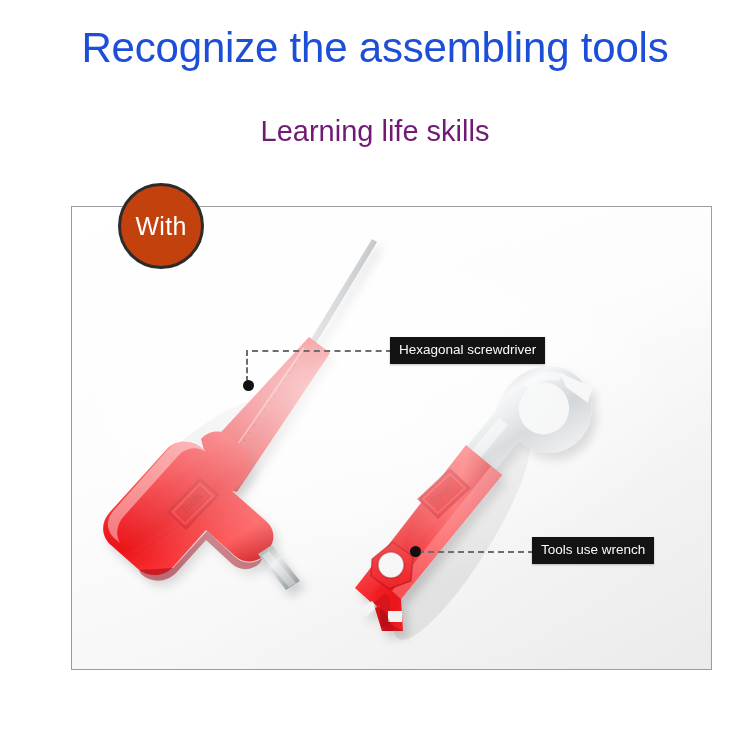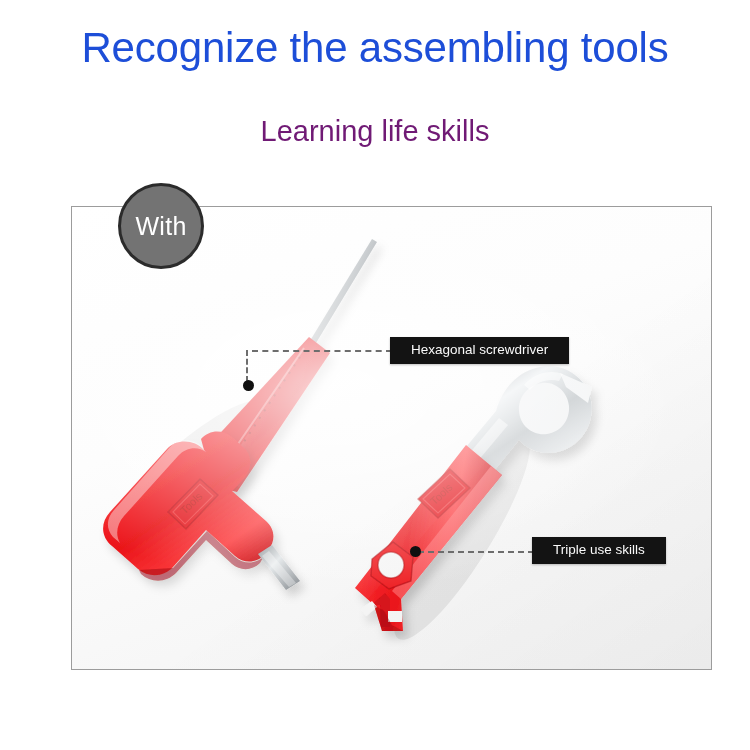--- a/index.html
+++ b/index.html
@@ -76,41 +76,41 @@
   }
 
   
   .with-badge {
     position: absolute;
     left: 118px;
     top: 183px;
     width: 86px;
     height: 86px;
     border-radius: 50%;
-    background: #737373;
+    background: #c2410c;
     border: 3px solid #2b2b2b;
     box-sizing: border-box;
     display: flex;
     align-items: center;
     justify-content: center;
     color: #ffffff;
     font-size: 25px;
     letter-spacing: 0.3px;
     z-index: 40;
   }
 
   
   .callout {
     position: absolute;
     background: #131313;
     color: #fafafa;
     font-size: 13.5px;
     line-height: 26px;
     height: 27px;
-    padding: 0 21px;
+    padding: 0 9px;
     white-space: nowrap;
     z-index: 30;
     box-shadow: 0 1px 2px rgba(0,0,0,0.25);
   }
   #callout-screwdriver { left: 390px; top: 337px; }
   #callout-wrench      { left: 532px; top: 537px; }
 
   
   .leader {
     position: absolute;
@@ -352,15 +352,15 @@
     <span>With</span>
   </div>
 
   <div class="leader-dot" id="dot-screwdriver"></div>
   <div id="connector-screwdriver"></div>
   <div class="leader" id="leader-screwdriver"></div>
   <div class="callout" id="callout-screwdriver">Hexagonal screwdriver</div>
 
   <div class="leader-dot" id="dot-wrench"></div>
   <div class="leader" id="leader-wrench"></div>
-  <div class="callout" id="callout-wrench">Triple use skills</div>
+  <div class="callout" id="callout-wrench">Tools use wrench</div>
 
 </div>
 
 </body></html>

